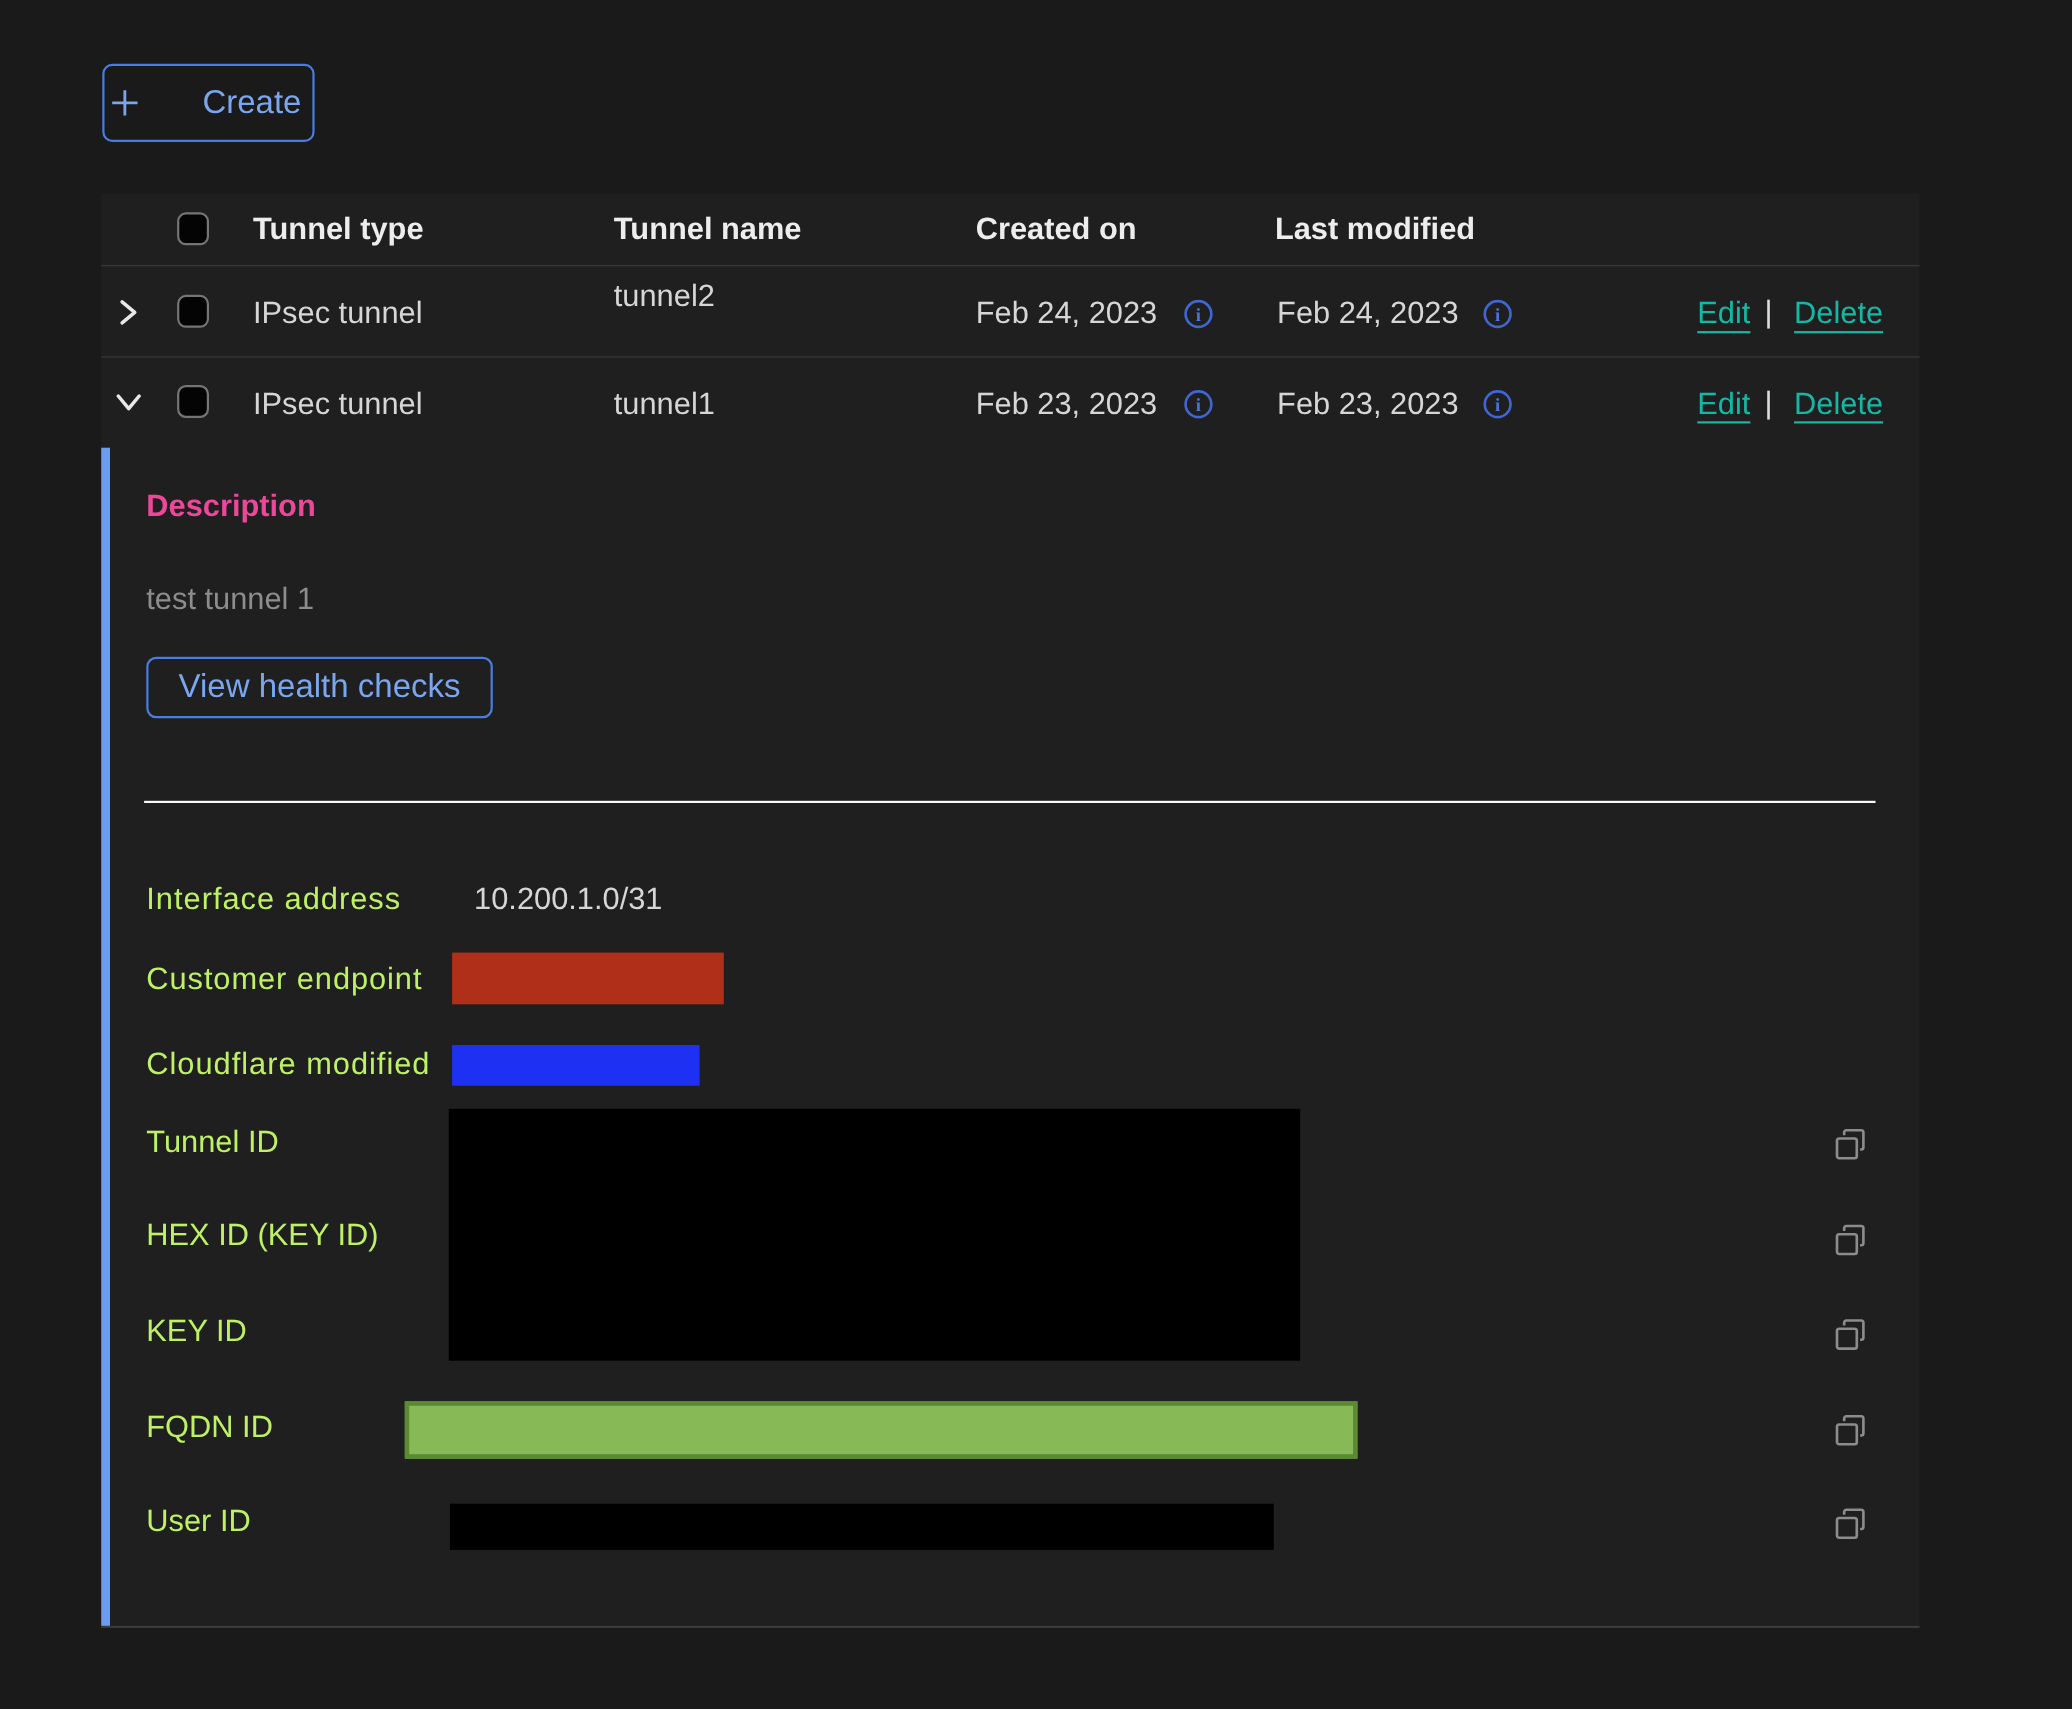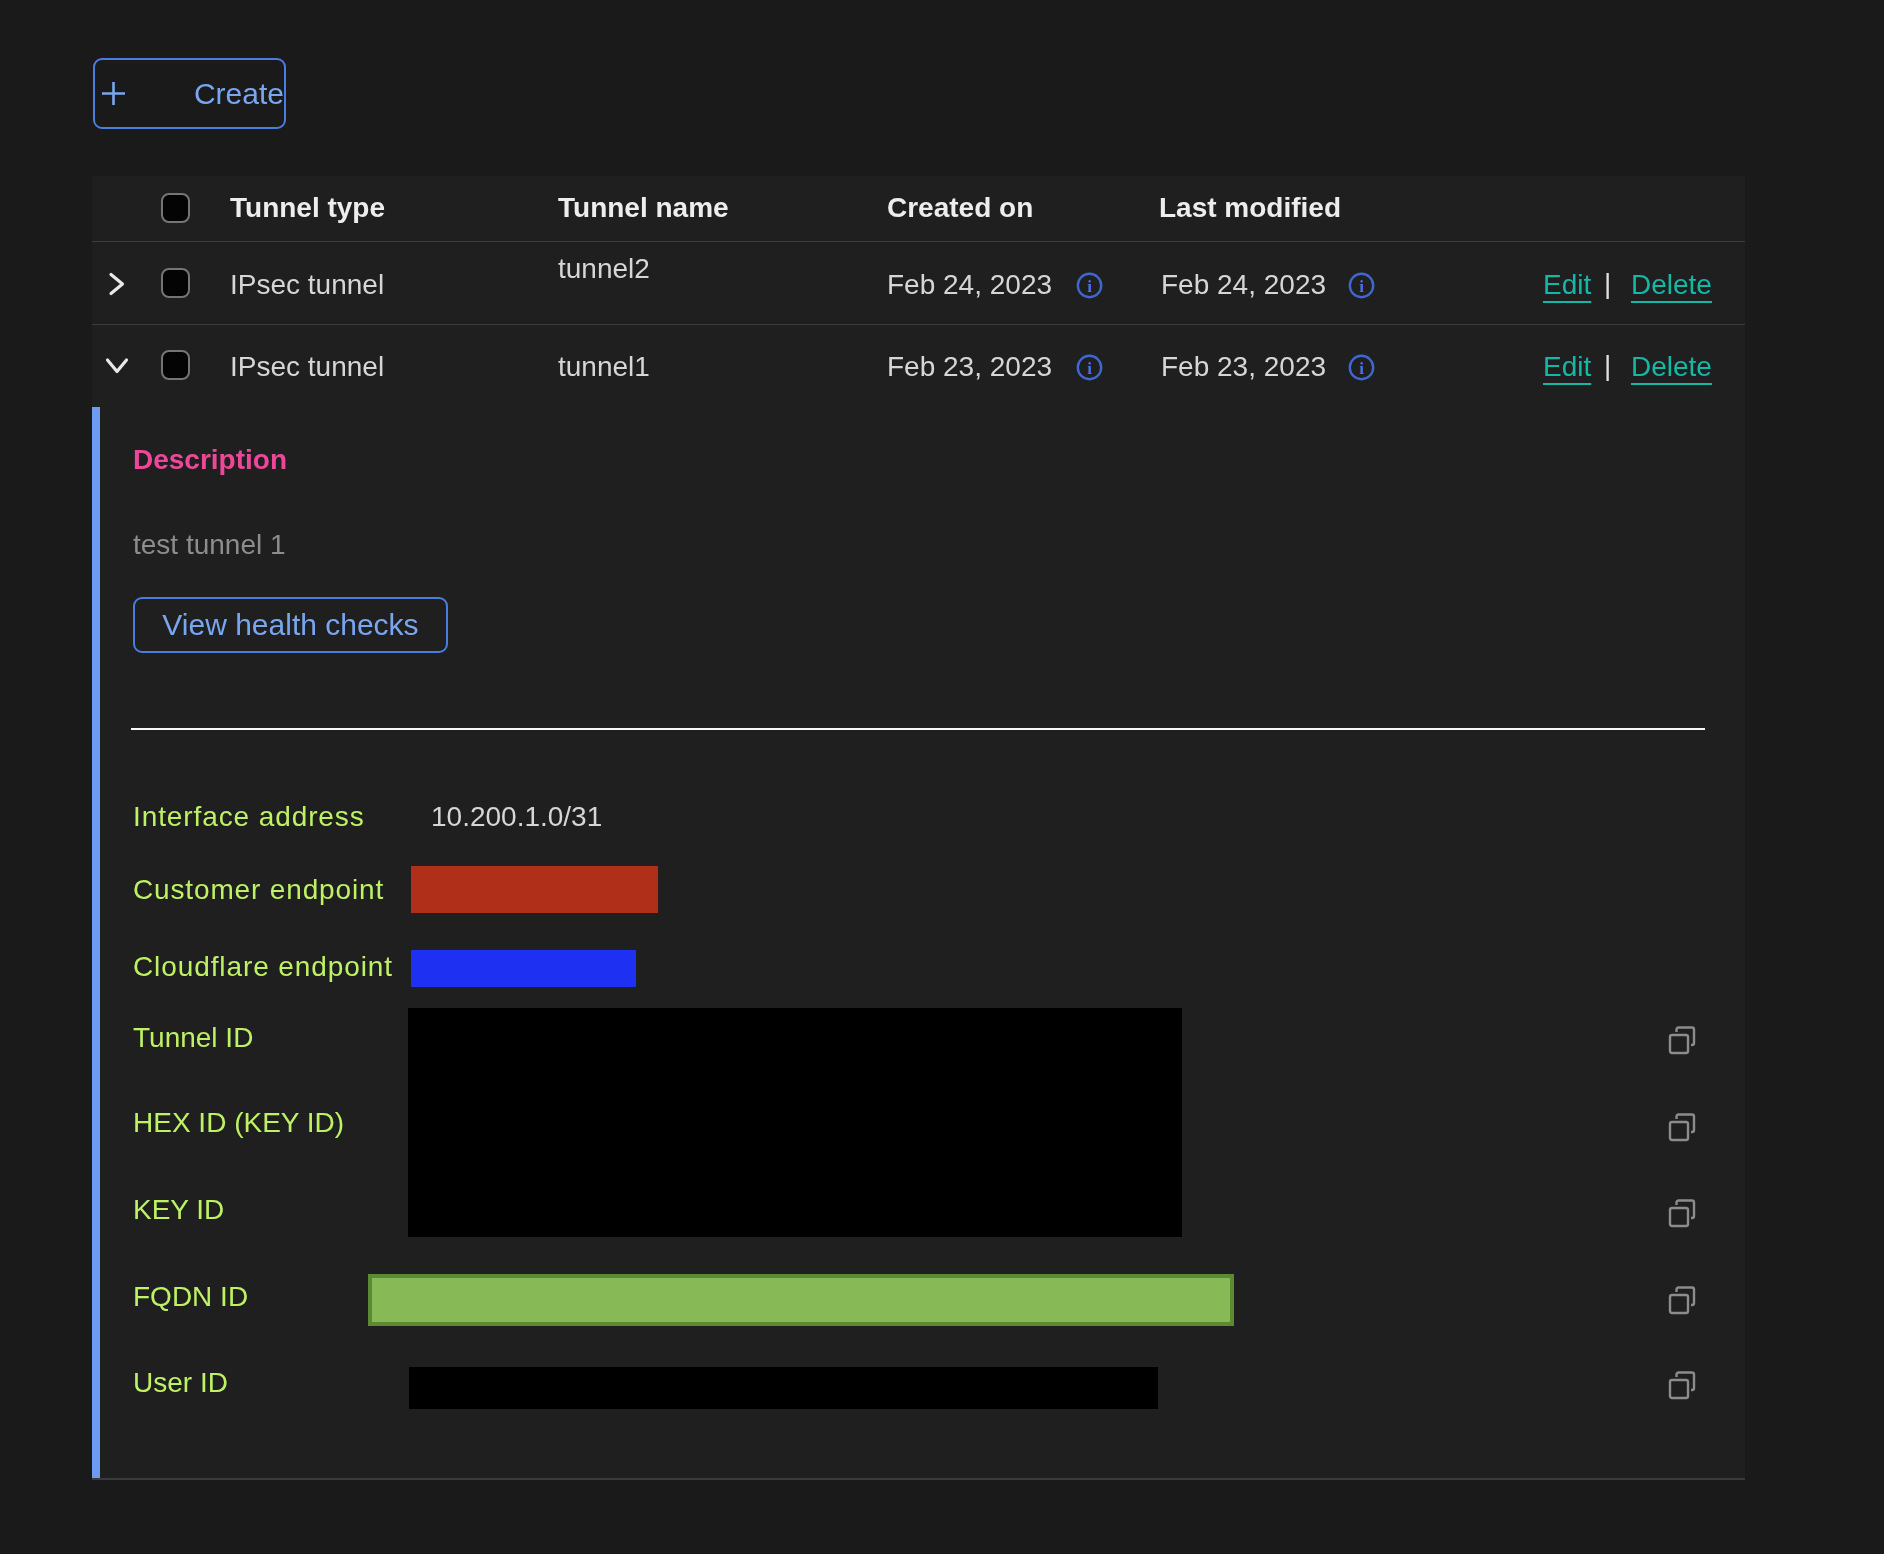--- a/index.html
+++ b/index.html
@@ -3,21 +3,21 @@
 <meta charset="utf-8">
 <style>
   * { margin:0; padding:0; box-sizing:border-box; }
   html,body { width:1884px; height:1554px; background:#1a1a1a; overflow:hidden;
     font-family:"Liberation Sans", sans-serif; }
   .abs { position:absolute; }
   .create-btn {
     left:93px; top:58px; width:193px; height:71px;
     border:2px solid #4a7de0; border-radius:9px;
     color:#7aa6f0; font-size:30px;
-    display:flex; align-items:center; justify-content:space-between;
+    display:flex; align-items:center; justify-content:flex-start;gap:48px;
   }
   .card { left:92px; top:176px; width:1653px; height:1304px; background:#1f1f1f;
     border-bottom:2px solid #3a3a3a; }
   .hline { left:92px; width:1653px; height:1px; background:#3c3c3c; }
   .cb { width:29px; height:30px; border:2px solid #757575; border-radius:8px; background:#040404; }
   .hdr { font-size:28px; font-weight:bold; color:#ededed; }
   .cell { font-size:28px; color:#d6d6d6; }
   .link { font-size:28px; color:#14b8a6; text-decoration:underline; text-underline-offset:7px; text-decoration-thickness:2px; }
   .lbl { font-size:28px; color:#bef264; line-height:32px; }
   .field-btn {
@@ -96,21 +96,21 @@
     <span>View health checks</span>
   </div>
 <div class="abs" style="left:131px; top:728px; width:1574px; height:2px; background:#f7f7f7;"></div>
 
 <div class="abs lbl" style="left:133px; top:801px; letter-spacing:0.9px;">Interface address</div>
 <div class="abs lbl" style="left:431px; top:801px; color:#d6d6d6;">10.200.1.0/31</div>
 
 <div class="abs lbl" style="left:133px; top:874px; letter-spacing:0.85px;">Customer endpoint</div>
 <div class="abs" style="left:411px; top:866px; width:247px; height:47px; background:#b02f18;"></div>
 
-<div class="abs lbl" style="left:133px; top:951px; letter-spacing:0.9px;">Cloudflare endpoint</div>
+<div class="abs lbl" style="left:133px; top:951px; letter-spacing:0.9px;">Cloudflare modified</div>
 <div class="abs" style="left:411px; top:950px; width:225px; height:37px; background:#1e31f2;"></div>
 
 <div class="abs" style="left:408px; top:1008px; width:774px; height:229px; background:#000;"></div>
 <div class="abs lbl" style="left:133px; top:1022px;">Tunnel ID</div>
 <div class="abs lbl" style="left:133px; top:1107px;">HEX ID (KEY ID)</div>
 <div class="abs lbl" style="left:133px; top:1194px;">KEY ID</div>
 
 <div class="abs lbl" style="left:133px; top:1281px;">FQDN ID</div>
 <div class="abs" style="left:368px; top:1274px; width:866px; height:52px; background:#88b957; border:4px solid #5c8a33;"></div>
 

